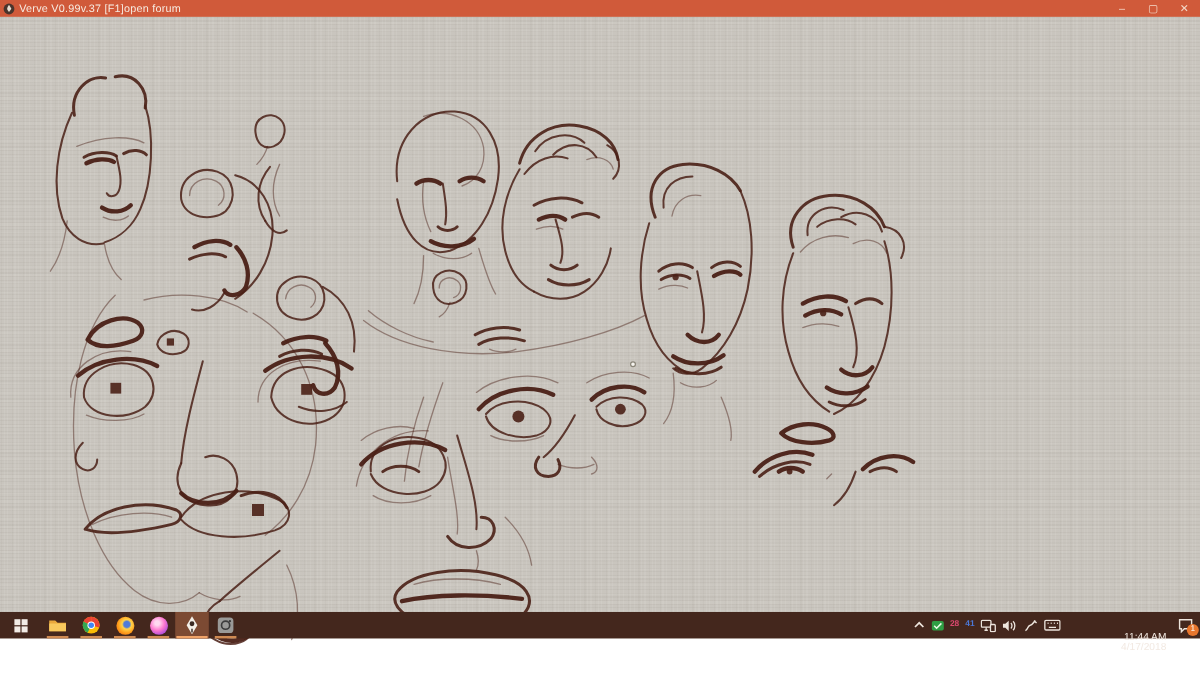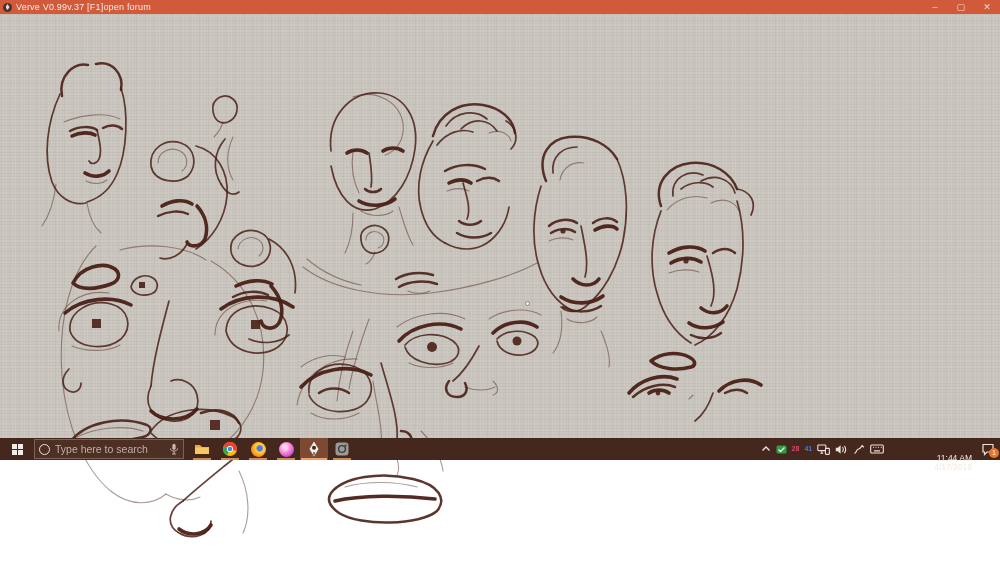--- a/index.html
+++ b/index.html
@@ -1,17 +1,17 @@
 <!DOCTYPE html>
 <html><head>
 <meta charset="utf-8">
 <style>
   * { box-sizing: border-box; margin: 0; padding: 0; }
   html,body { width:1000px; height:562px; overflow:hidden; font-family:"Liberation Sans",sans-serif; }
-  #screen { position:relative; width:1000px; height:460px; background:#c9c5be;text-decoration:underline; }
+  #screen { position:relative; width:1000px; height:532px; background:#c9c5be;text-decoration:underline; }
 
   
   .titlebar { position:absolute; top:0; left:0; right:0; height:14px; background:#d05a3a;
     display:flex; align-items:center; z-index:30; color:#f7ebe1; }
   .titlebar .appicon { width:9px; height:9px; margin:0 4px 0 3px; border-radius:50%;
     background:#4a342c; position:relative; flex:0 0 auto; }
   .titlebar .appicon::after { content:""; position:absolute; left:2.5px; top:1.5px; width:4px; height:6px;
     background:#e8ded2; clip-path:polygon(50% 0,100% 55%,50% 100%,0 55%); }
   .titlebar .title { font-size:9px; line-height:14px; letter-spacing:.2px; }
   .win-controls { margin-left:auto; display:flex; height:14px; }
@@ -287,28 +287,20 @@
 
   <div class="taskbar">
     <div class="tb-start">
       <span class="winlogo">
           <span></span>
           <span></span>
           <span></span>
           <span></span>
         </span>
     </div>
-    <div class="searchbox">
-      <span class="cortana-ring"></span>
-      <input type="text" placeholder="Type here to search" style="">
-      <svg width="10" height="12" viewBox="0 0 10 12">
-        <rect x="3.4" y="0.8" width="3.2" height="6" rx="1.6" fill="#cbbcb1"></rect>
-        <path d="M1.5,5.5 C1.5,9 8.5,9 8.5,5.5 M5,8.6 L5,11 M3.2,11 L6.8,11" stroke="#cbbcb1" stroke-width="1" fill="none"></path>
-      </svg>
-    </div>
 
     <div class="tb-apps">
       <div class="tb-app">
         <svg class="appicon16" viewBox="0 0 16 16">
           <path d="M1,4 L6,4 L8,6 L15,6 L15,13 L1,13 Z" fill="#e9a83c"></path>
           <path d="M1,6.5 L15,6.5 L15,13 L1,13 Z" fill="#f8c95e"></path>
         </svg>
         <span class="underline"></span>
       </div>
       <div class="tb-app">

